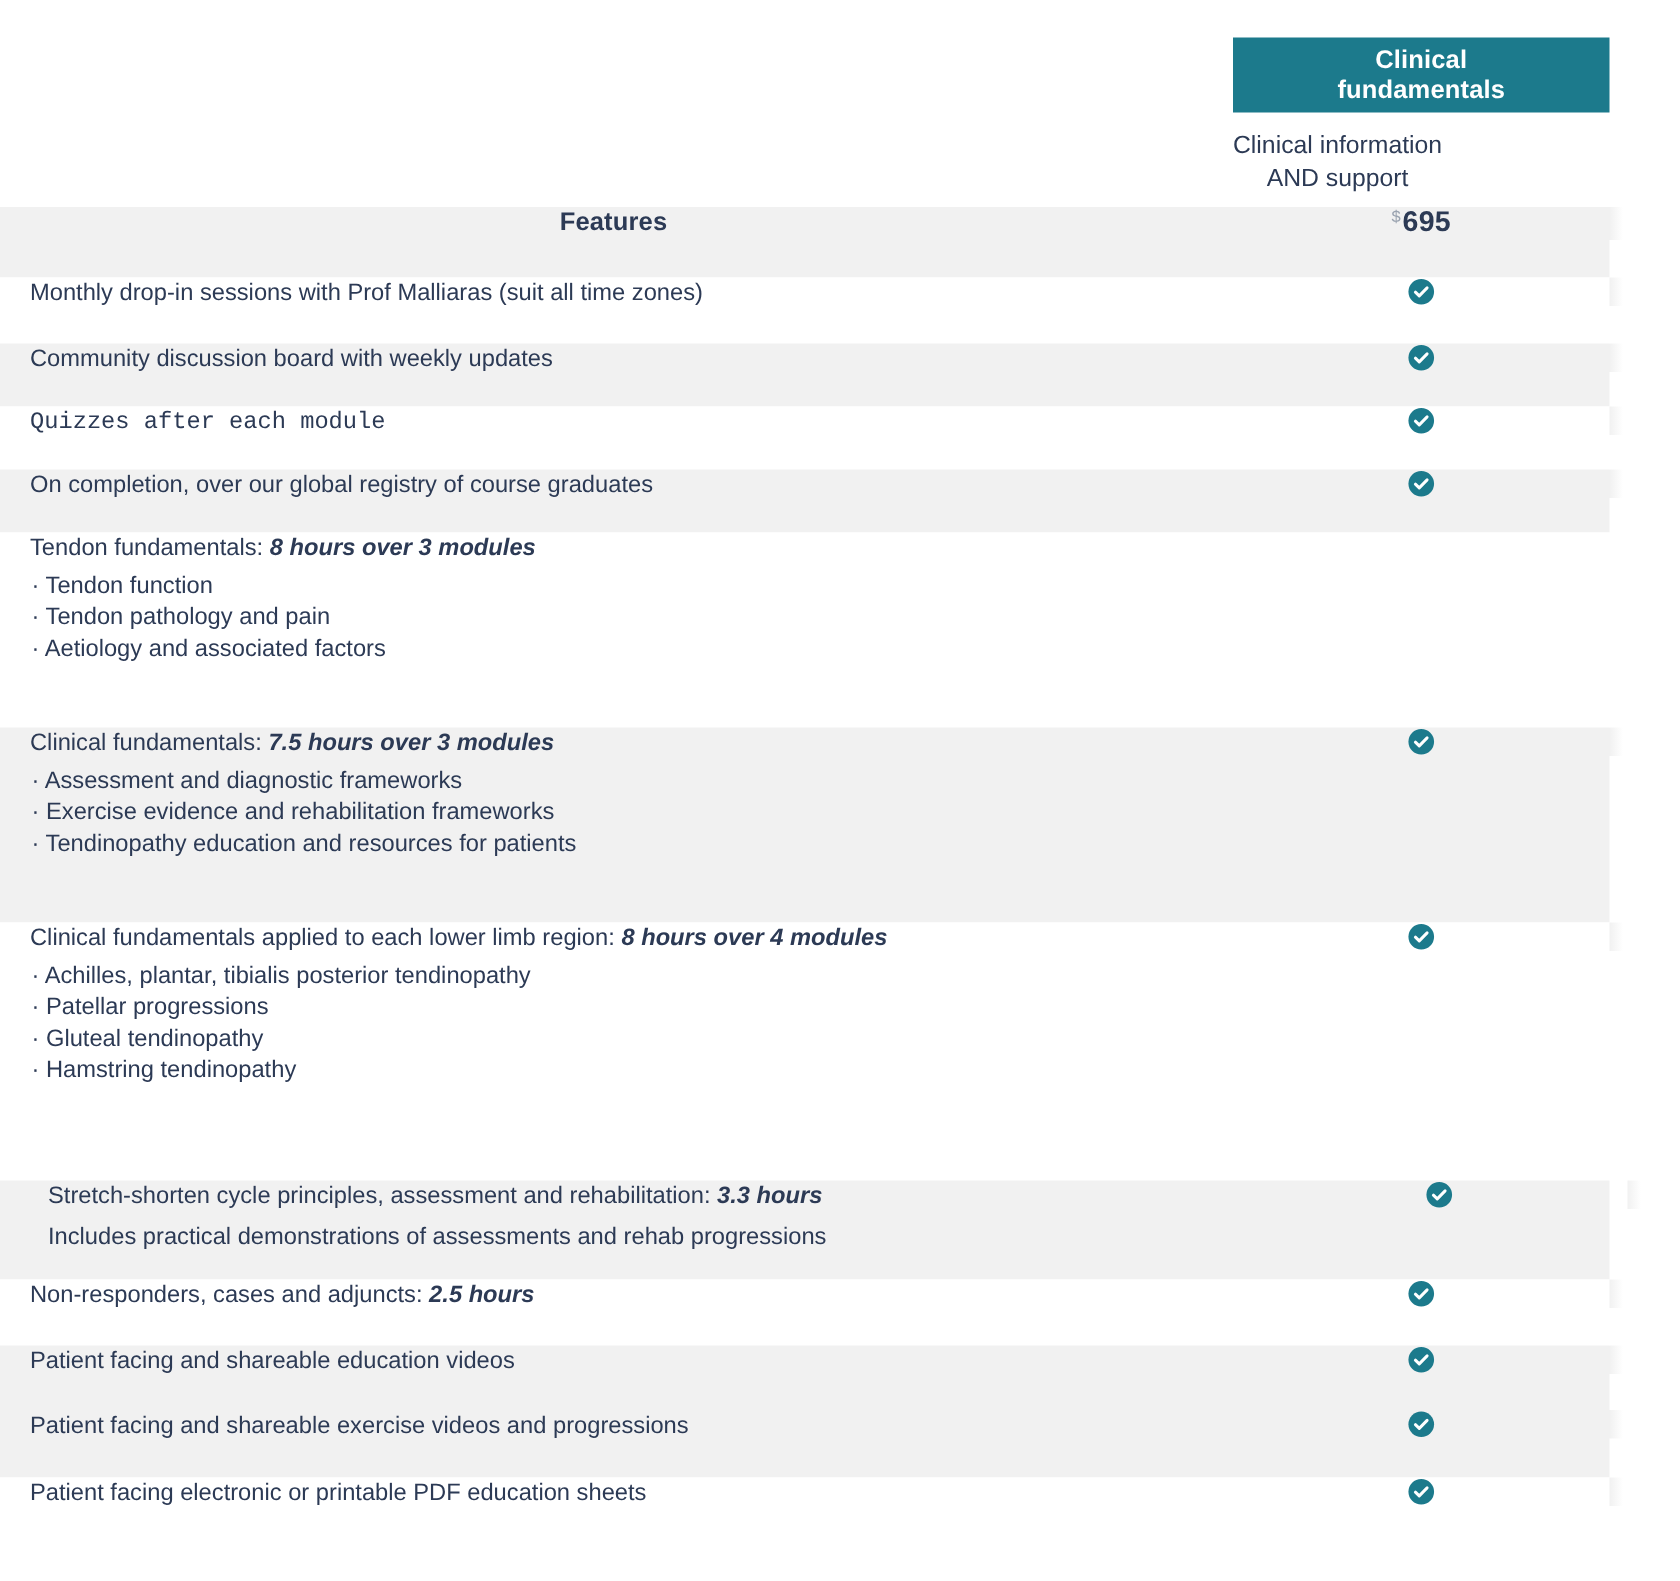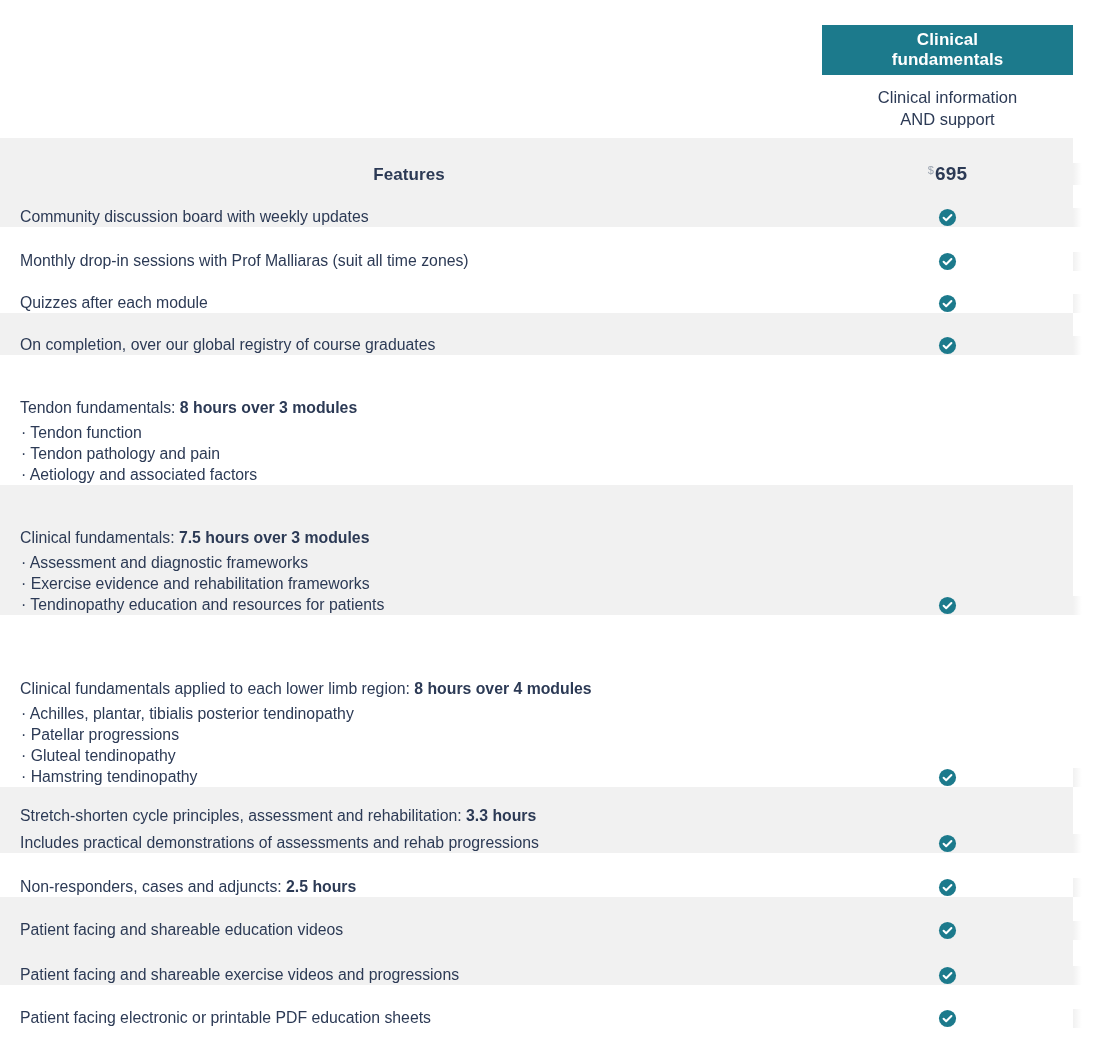--- a/index.html
+++ b/index.html
@@ -42,21 +42,20 @@
   }
 
   .plan-subtitle {
     position: absolute;
     left: 822px;
     top: 80px;
     width: 251px;
     height: 58px;
     display: flex;
     align-items: flex-start;
-    justify-content: center;
     text-align: center;
     padding-top: 6px;
   }
   .plan-subtitle .ps-text {
     color: var(--ink);
     font-size: 16.5px;
     line-height: 22px;
     font-weight: 400;
   }
 
@@ -64,21 +63,21 @@
   .rows {
     position: absolute;
     left: 0;
     top: 138px;
     width: 1073px;
   }
 
   .row {
     position: relative;
     display: flex;
-    align-items: flex-end;
+    align-items: flex-start;
     width: 1073px;
   }
   .row.stripe { background: #f1f1f1; }
   .row.plain  { background: #ffffff; }
 
   .cell-feature {
     width: 818px;
     flex: 0 0 818px;
     padding: 0 20px;
     display: flex;
@@ -140,21 +139,21 @@
     margin-right: 1px;
   }
 
   
   .feat-line {
     font-size: 15.8px;
     color: var(--ink);
     line-height: 21px;
     font-weight: 400;
   }
-  .feat-line b { font-weight: bold; }
+  .feat-line b { font-weight: bold; font-style: italic; }
   .feat-line.bullet { padding-left: 1px; }
   .feat-title { margin-bottom: 4px; }
   .feat-sub { margin-top: 2px; }
 
   
   .check {
     width: 19px;
     height: 19px;
     display: block;
   }
@@ -189,45 +188,45 @@
   <div class="rows" id="rows-host">
       <div class="row header-row stripe">
         <div class="cell-feature">
           <span class="features-label">Features</span>
         </div>
         <div class="cell-gutter"></div>
         <div class="cell-plan">
           <span class="price"><span class="currency">$</span>695</span>
         </div>
       </div>
+      <div class="row plain" style="height: 44px;">
+        <div class="cell-feature">
+          <div class="feat-line">Monthly drop-in sessions with Prof Malliaras (suit all time zones)</div>
+        </div>
+        <div class="cell-gutter"></div>
+        <div class="cell-plan">
+          <svg class="check" viewBox="0 0 20 20">
+            <circle cx="10" cy="10" r="9"></circle>
+            <path d="M5.9 10.3 L8.6 12.9 L14.1 7.3"></path>
+          </svg>
+        </div>
+      </div>
       <div class="row stripe" style="height: 42px;">
         <div class="cell-feature">
           <div class="feat-line">Community discussion board with weekly updates</div>
         </div>
         <div class="cell-gutter"></div>
         <div class="cell-plan">
           <svg class="check" viewBox="0 0 20 20">
             <circle cx="10" cy="10" r="9"></circle>
             <path d="M5.9 10.3 L8.6 12.9 L14.1 7.3"></path>
           </svg>
         </div>
       </div>
-      <div class="row plain" style="height: 44px;">
-        <div class="cell-feature">
-          <div class="feat-line">Monthly drop-in sessions with Prof Malliaras (suit all time zones)</div>
-        </div>
-        <div class="cell-gutter"></div>
-        <div class="cell-plan">
-          <svg class="check" viewBox="0 0 20 20">
-            <circle cx="10" cy="10" r="9"></circle>
-            <path d="M5.9 10.3 L8.6 12.9 L14.1 7.3"></path>
-          </svg>
-        </div>
-      </div>
-      <div class="row plain" style="height: 42px;">
+      <div class="row plain" style="height: 42px; font-family: Liberation Mono, monospace;">
         <div class="cell-feature">
           <div class="feat-line">Quizzes after each module</div>
         </div>
         <div class="cell-gutter"></div>
         <div class="cell-plan">
           <svg class="check" viewBox="0 0 20 20">
             <circle cx="10" cy="10" r="9"></circle>
             <path d="M5.9 10.3 L8.6 12.9 L14.1 7.3"></path>
           </svg>
         </div>
@@ -278,21 +277,21 @@
           <div class="feat-line bullet">· Hamstring tendinopathy</div>
         </div>
         <div class="cell-gutter"></div>
         <div class="cell-plan">
           <svg class="check" viewBox="0 0 20 20">
             <circle cx="10" cy="10" r="9"></circle>
             <path d="M5.9 10.3 L8.6 12.9 L14.1 7.3"></path>
           </svg>
         </div>
       </div>
-      <div class="row stripe" style="height: 66px;">
+      <div class="row stripe" style="height: 66px; padding-left: 12px;">
         <div class="cell-feature">
           <div class="feat-line feat-title">Stretch-shorten cycle principles, assessment and rehabilitation: <b>3.3 hours</b></div>
           <div class="feat-line feat-sub">Includes practical demonstrations of assessments and rehab progressions</div>
         </div>
         <div class="cell-gutter"></div>
         <div class="cell-plan">
           <svg class="check" viewBox="0 0 20 20">
             <circle cx="10" cy="10" r="9"></circle>
             <path d="M5.9 10.3 L8.6 12.9 L14.1 7.3"></path>
           </svg>

